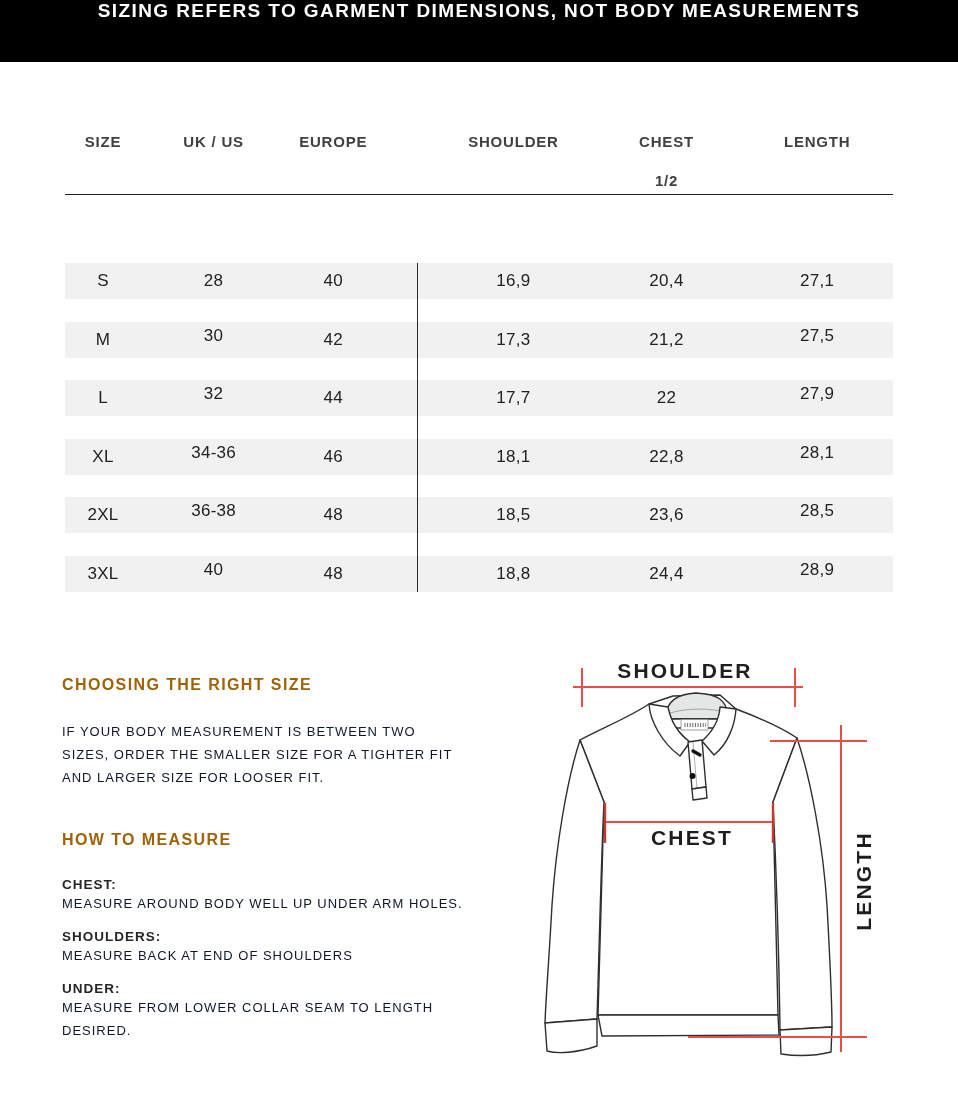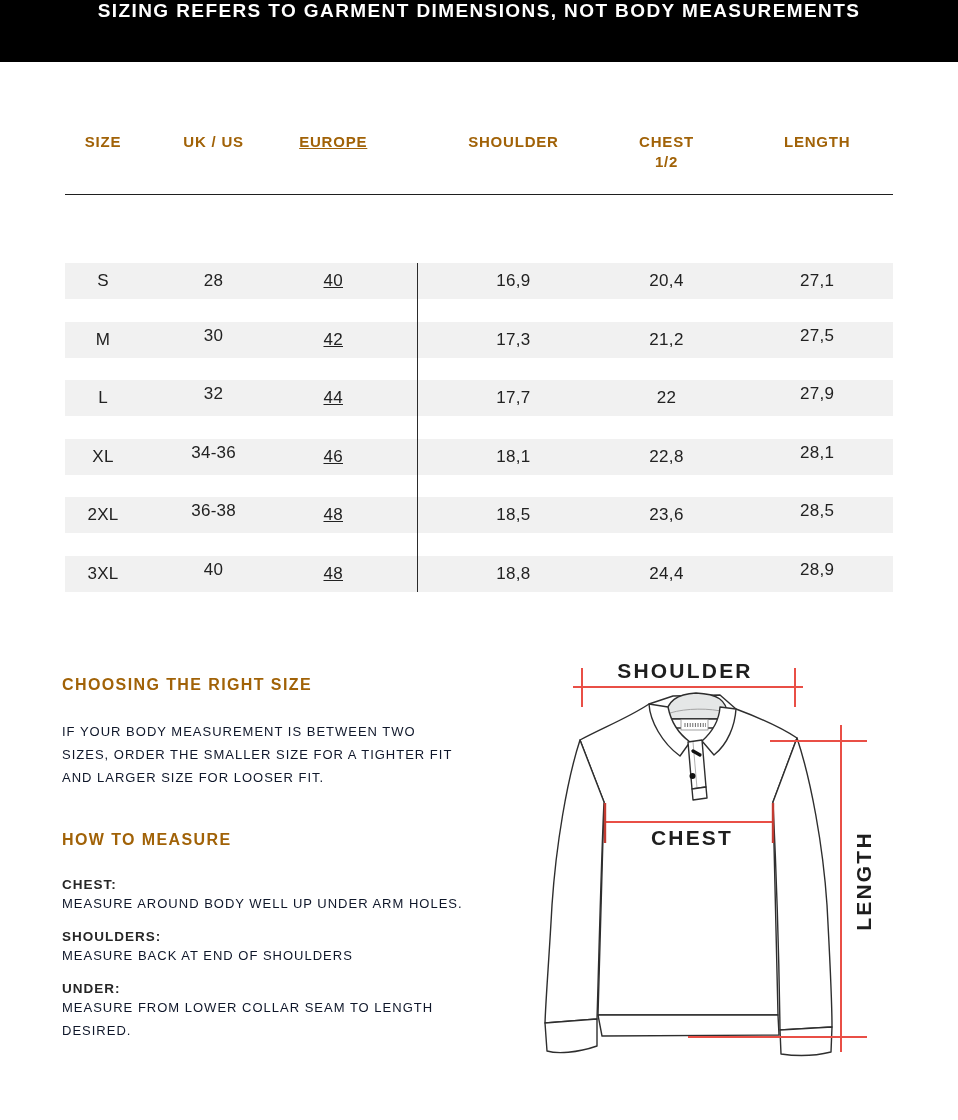--- a/index.html
+++ b/index.html
@@ -18,26 +18,26 @@
   .banner span {
     color:var(--banner-text,#fff); font-size:19px; font-weight:700;
     letter-spacing:1.4px; white-space:nowrap;
   }
 
   
   .table-area { position:absolute; left:65px; top:118px; width:828px; }
   .thead { display:flex; padding-top:14px; }
   .hcell {
     display:flex; flex-direction:column; align-items:center; justify-content:flex-start;
-    font-size:15px; font-weight:600; letter-spacing:0.8px; color:#a16207; line-height:20px;
-  }
-  .hcell .sub { margin-top:0; }
+    font-size:15px; font-weight:600; letter-spacing:0.8px; color:#404040; line-height:20px;
+  }
+  .hcell .sub { margin-top:19px; }
   .c1 { width:11%;   padding-right:15px; }
   .c2 { width:13.9%; }
-  .c3 { width:15%;text-decoration:underline;   }
+  .c3 { width:15%;   }
   .c4 { width:23.7%; padding-left:40px; }
   .c5 { width:18.1%; }
   .c6 { width:18.3%; }
   .head-rule {
     position:absolute; left:0; right:0; top:76px;
     border-top:1px solid #1f1f1f; height:0;
   }
   .rows-wrap { position:absolute; left:0; top:145px; width:100%; }
   .trow {
     display:flex; height:36px; margin-bottom:22.5px;

